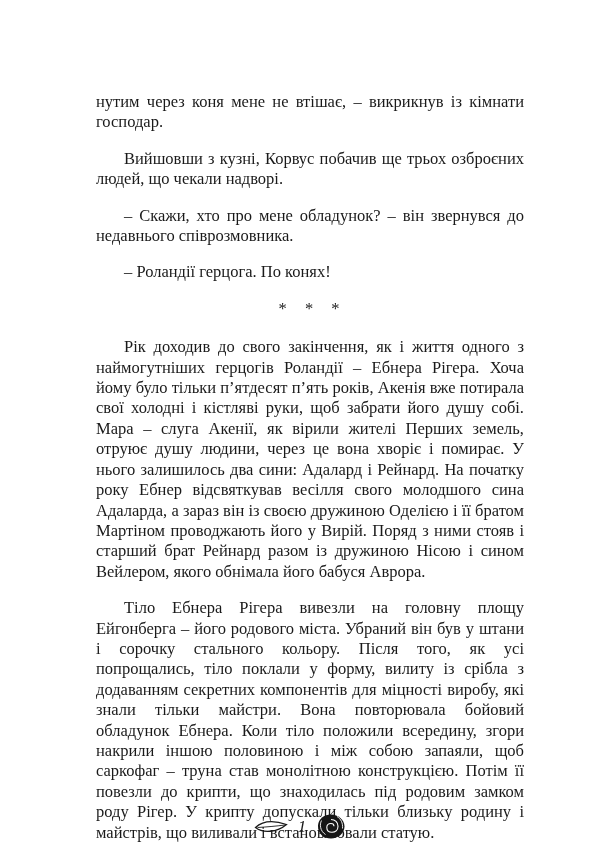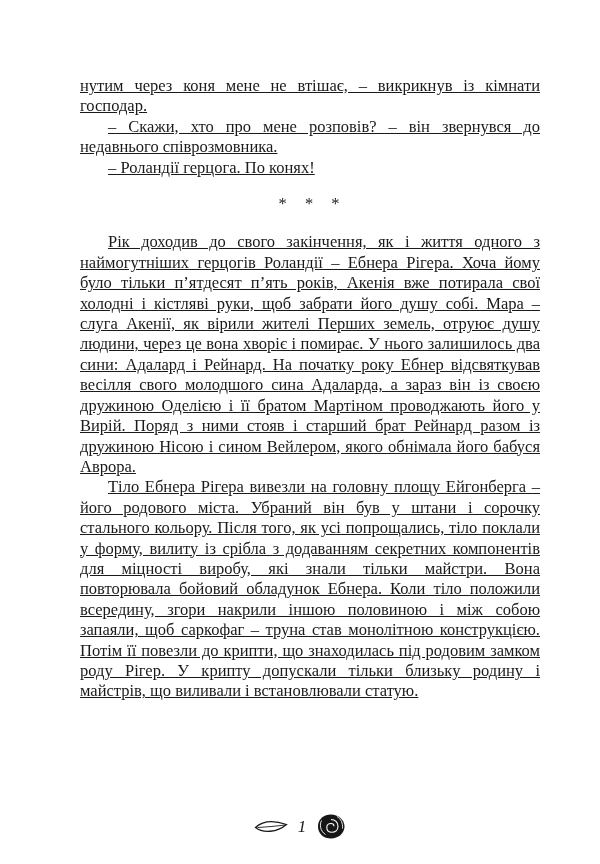--- a/index.html
+++ b/index.html
@@ -23,22 +23,21 @@
     background: #ffffff;
   }
   .body-text {
     font-size: 16.5px;
     line-height: 20.4px;
     text-align: justify;
     hyphens: auto;
     -webkit-hyphens: auto;
   }
   .para {
-    margin: 0;
-    text-decoration: underline;
+    margin: 16px;
   }
   .para.indent {
     text-indent: 28px;
   }
   .separator {
     text-align: center;
     text-indent: 0;
     margin: 16px 0 18px 0;
     word-spacing: 10px;
     font-size: 16.5px;
@@ -66,21 +65,22 @@
     align-items: center;
   }
 </style>
 </head>
 <body>
 
 <div class="page">
 
   <div class="body-text">
     <p class="para">нутим через коня мене не втішає, – викрикнув із кімнати господар.</p>
-    <p class="para indent">– Скажи, хто про мене розповів? – він звернувся до недавнього співрозмовника.</p>
+    <p class="para indent">Вийшовши з кузні, Корвус побачив ще трьох озброєних людей, що чекали надворі.</p>
+    <p class="para indent">– Скажи, хто про мене обладунок? – він звернувся до недавнього співрозмовника.</p>
     <p class="para indent">– Роландії герцога. По конях!</p>
 
     <div class="separator">* * *</div>
 
     <p class="para indent">Рік доходив до свого закінчення, як і життя одного з наймогутніших герцогів Роландії – Ебнера Рігера. Хоча йому було тільки п’ятдесят п’ять років, Акенія вже потирала свої холодні і кістляві руки, щоб забрати його душу собі. Мара – слуга Акенії, як вірили жителі Перших земель, отруює душу людини, через це вона хворіє і помирає. У нього залишилось два сини: Адалард і Рейнард. На початку року Ебнер відсвяткував весілля свого молодшого сина Адаларда, а зараз він із своєю дружиною Оделією і її братом Мартіном проводжають його у Вирій. Поряд з ними стояв і старший брат Рейнард разом із дружиною Нісою і сином Вейлером, якого обнімала його бабуся Аврора.</p>
     <p class="para indent">Тіло Ебнера Рігера вивезли на головну площу Ейгонберга – його родового міста. Убраний він був у штани і сорочку стального кольору. Після того, як усі попрощались, тіло поклали у форму, вилиту із срібла з додаванням секретних компонентів для міцності виробу, які знали тільки майстри. Вона повторювала бойовий обладунок Ебнера. Коли тіло положили всередину, згори накрили іншою половиною і між собою запаяли, щоб саркофаг – труна став монолітною конструкцією. Потім її повезли до крипти, що знаходилась під родовим замком роду Рігер. У крипту допускали тільки близьку родину і майстрів, що виливали і встановлювали статую.</p>
   </div>
 
   <div class="footer">
 

